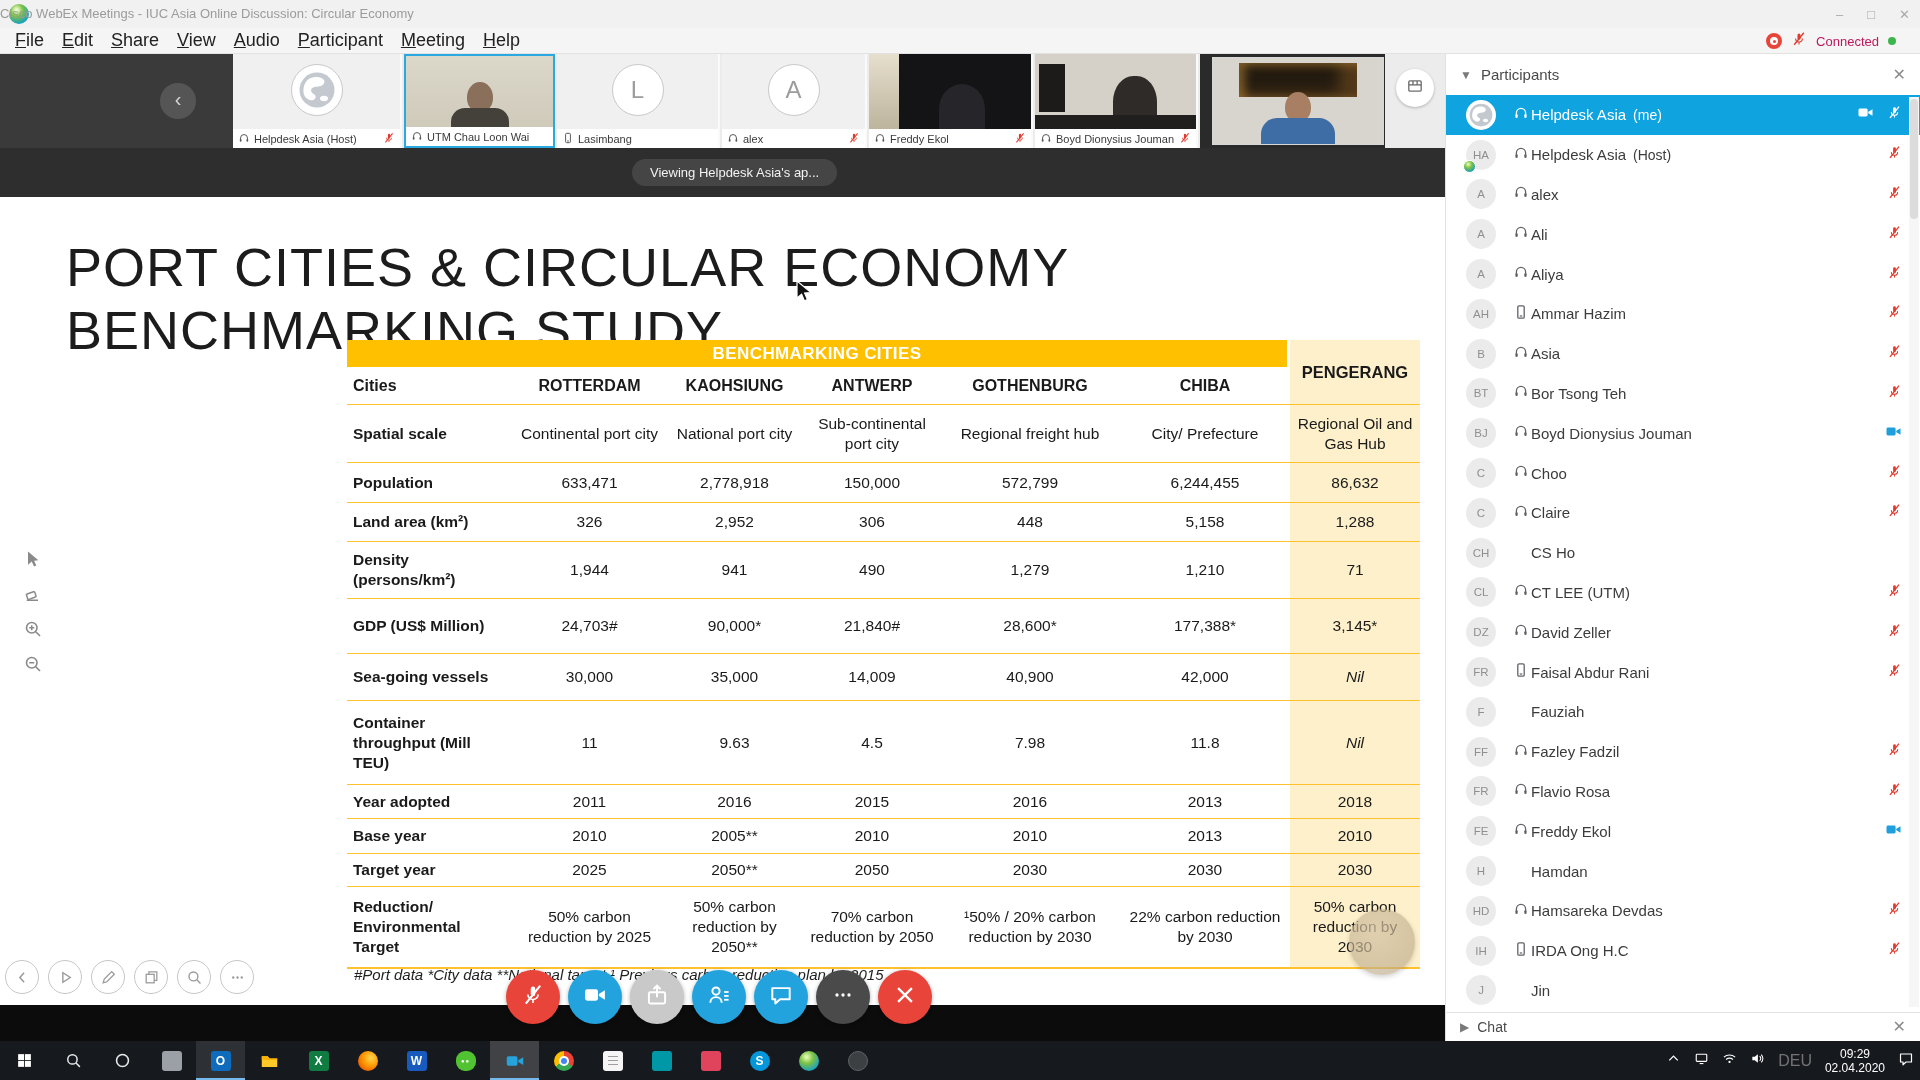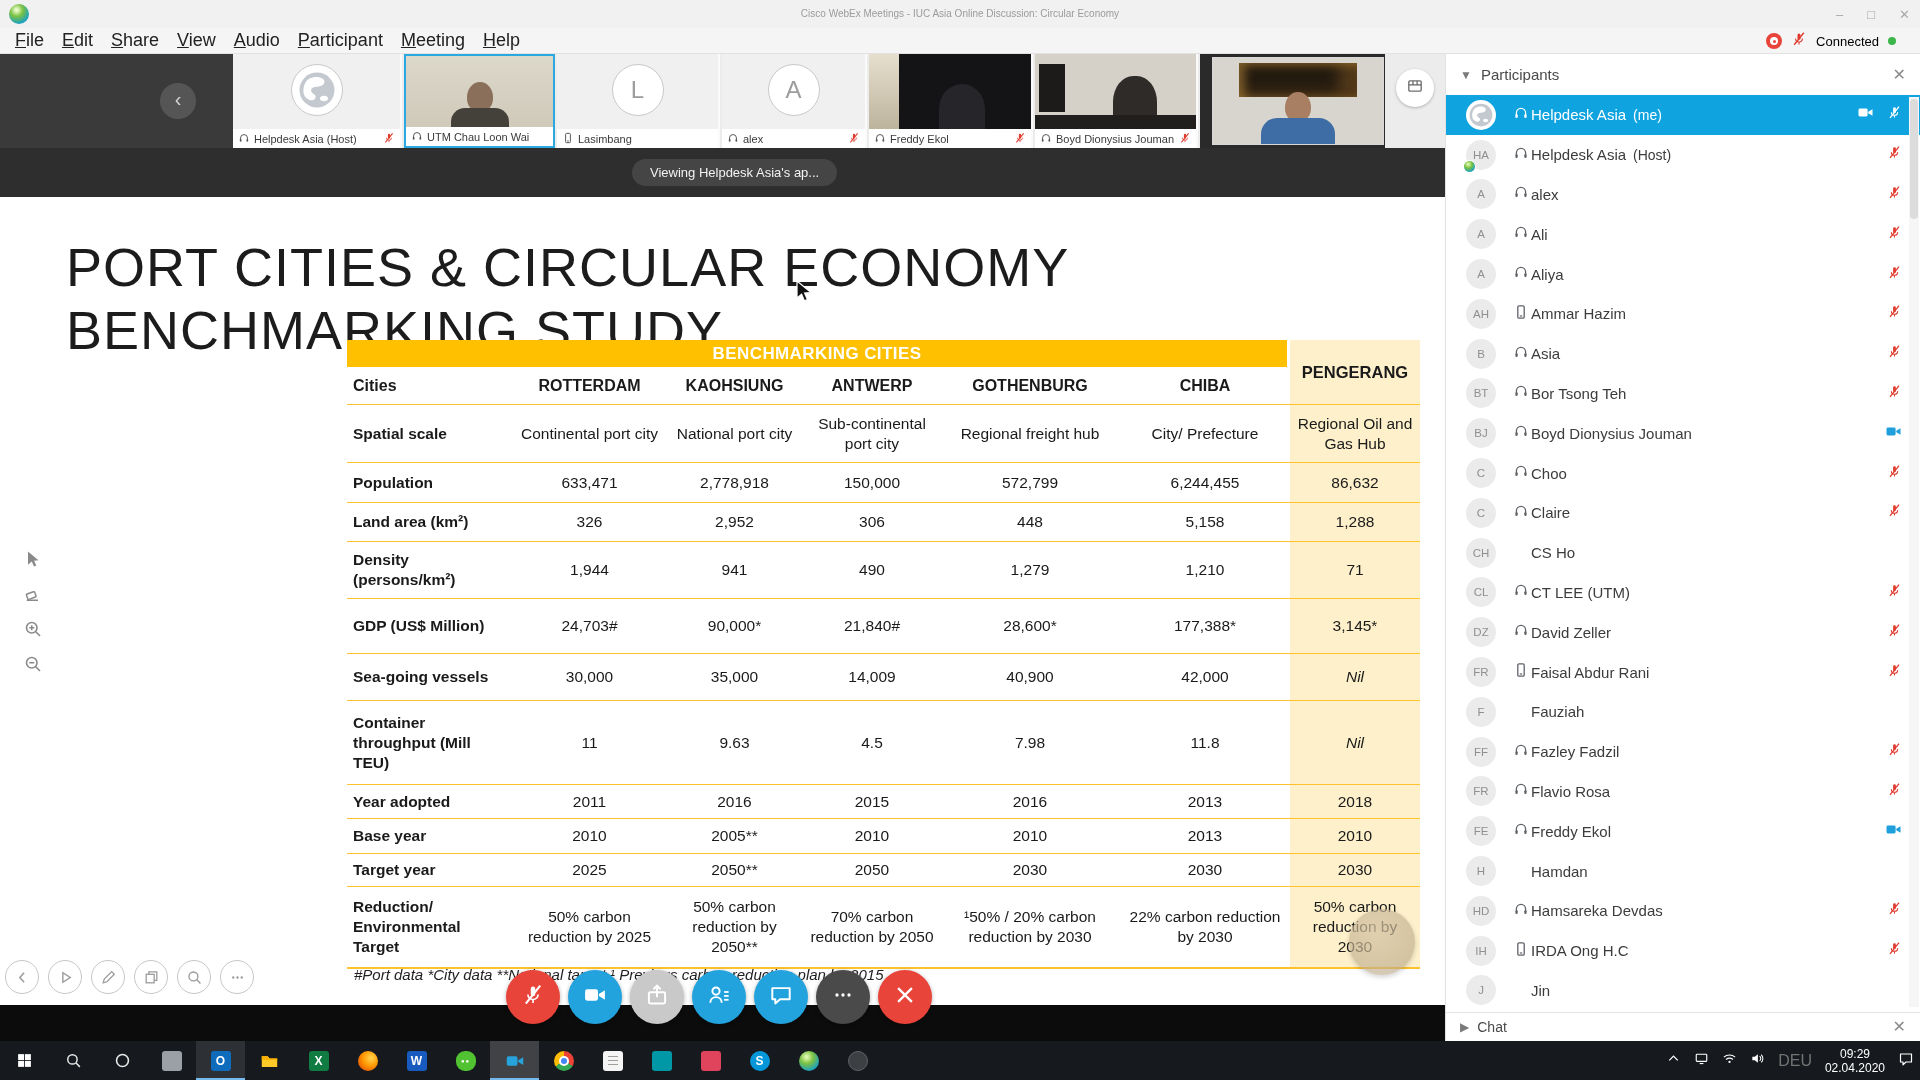--- a/index.html
+++ b/index.html
@@ -4,34 +4,34 @@
 <style>
   * { margin:0; padding:0; box-sizing:border-box; }
   html,body { width:1920px; height:1080px; overflow:hidden; }
   body { font-family:"Liberation Sans", sans-serif; background:#fff; }
   .screen { position:relative; width:1920px; height:1080px; overflow:hidden; background:#fff; }
 
   
   .titlebar { position:absolute; left:0; top:0; width:1920px; height:28px; background:#f1f1f1; }
   .webex-logo { position:absolute; left:9px; top:4px; width:20px; height:20px; border-radius:50%;
     background:radial-gradient(circle at 38% 30%, #e9fbc8 6%, #7bc143 34%, #14a0c9 76%, #0a6e93); }
-  .win-title { position:absolute; left:0; top:0; width:100%; height:28px; line-height:28px; text-align:center;
-    color:#9b9b9b; font-size:10px; }
+  .win-title { position:absolute; left:0; top:0; width:100%; height:28px; line-height:28px; 
+    color:#9b9b9b; font-size:13px; }
   .win-controls { position:absolute; right:10px; top:0; height:28px; display:flex; align-items:center; gap:24px; color:#a9a9a9; font-size:13px; }
   .win-controls span { cursor:default; }
 
   
   .menubar { position:absolute; left:0; top:28px; width:1920px; height:26px; background:#f5f5f5; border-bottom:1px solid #e2e2e2; display:flex; align-items:center; }
   .menu-item { font-size:18px; color:#222; padding:0 9px; height:100%; line-height:25px; }
   .menu-item u { text-decoration:underline; }
   .menu-right { position:absolute; right:24px; top:0; height:26px; display:flex; align-items:center; gap:9px; }
   .rec-dot { width:16px; height:16px; border-radius:50%; background:#e8443a; position:relative; }
   .rec-dot::after { content:""; position:absolute; left:4px; top:4px; width:8px; height:8px; border-radius:50%; background:#fff; }
   .rec-dot::before { content:""; position:absolute; left:6.5px; top:6.5px; width:3px; height:3px; border-radius:50%; background:#e8443a; z-index:1; }
-  .connected-label { font-size:13px; color:#000000; }
+  .connected-label { font-size:13px; color:#be185d; }
   .green-dot { width:8px; height:8px; border-radius:50%; background:#3cb54a; }
 
   
   .filmstrip { position:absolute; left:0; top:54px; width:1445px; height:94px; background:#ececec; }
   .strip-left { position:absolute; left:0; top:0; width:233px; height:94px; background:#3a3a3a; }
   .strip-prev { position:absolute; left:160px; top:29px; width:36px; height:36px; border-radius:50%; background:rgba(255,255,255,0.14);
      color:#d8d8d8; font-size:20px; text-align:center; line-height:33px; }
   .thumb { position:absolute; top:0; height:94px; background:#f0f0f0; overflow:hidden; border-right:2px solid #fafafa; }
   .thumb.selected { border:2px solid #2aa9e0; }
   .thumb .scene { position:absolute; left:0; top:0; right:0; bottom:19px; overflow:hidden; }

